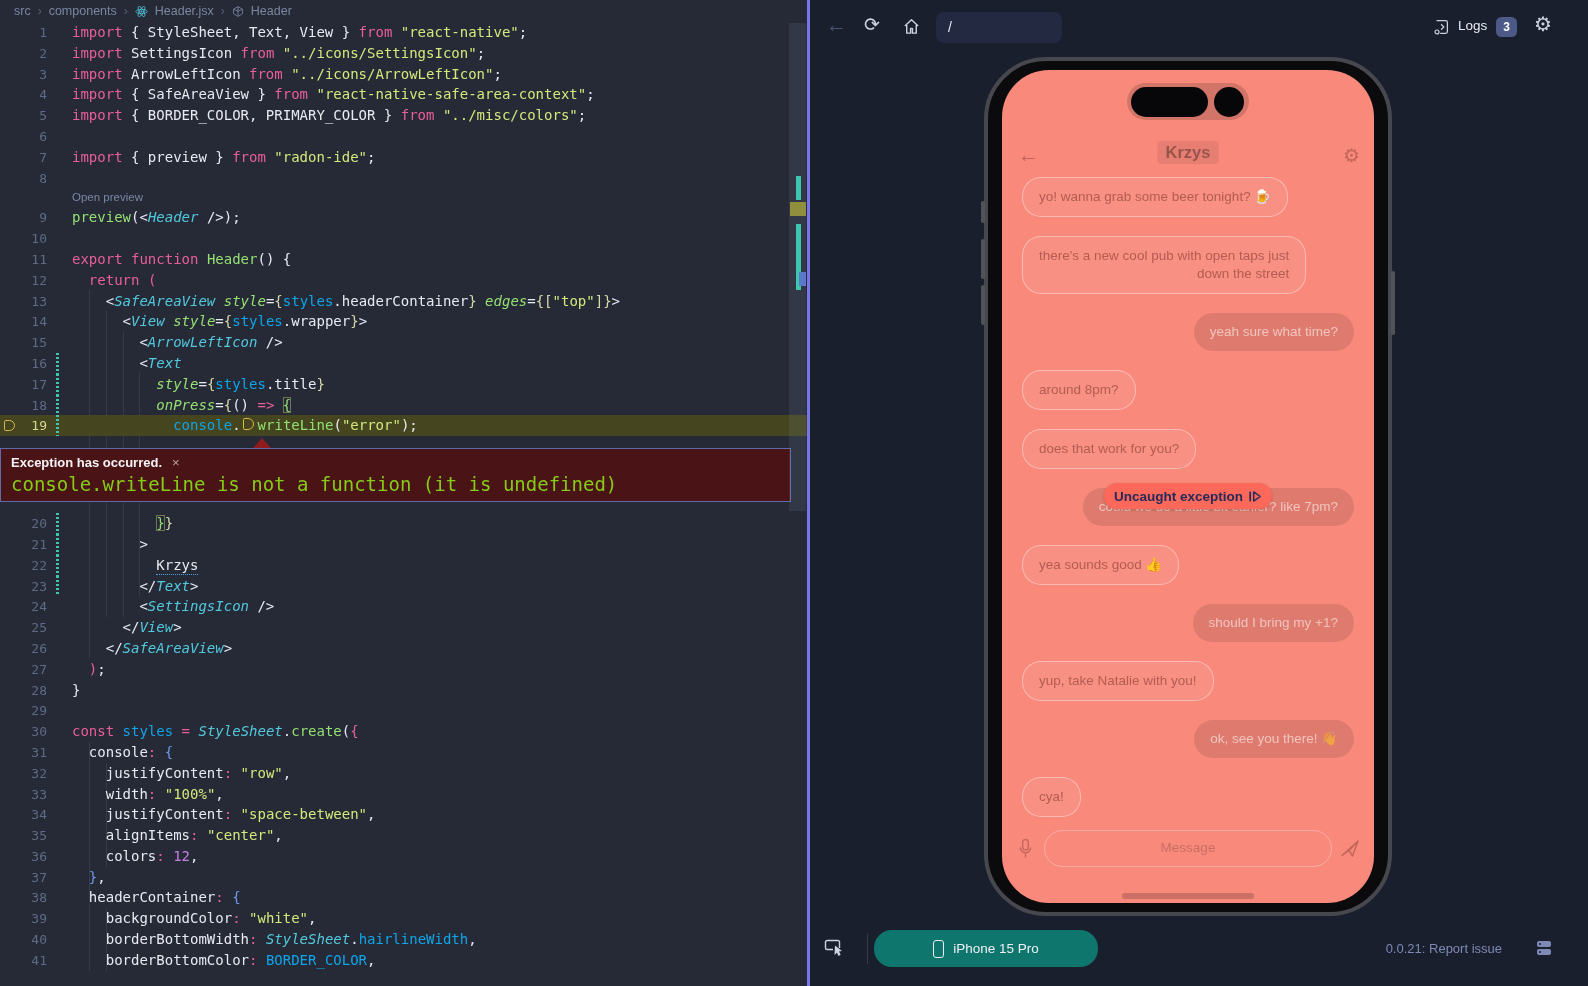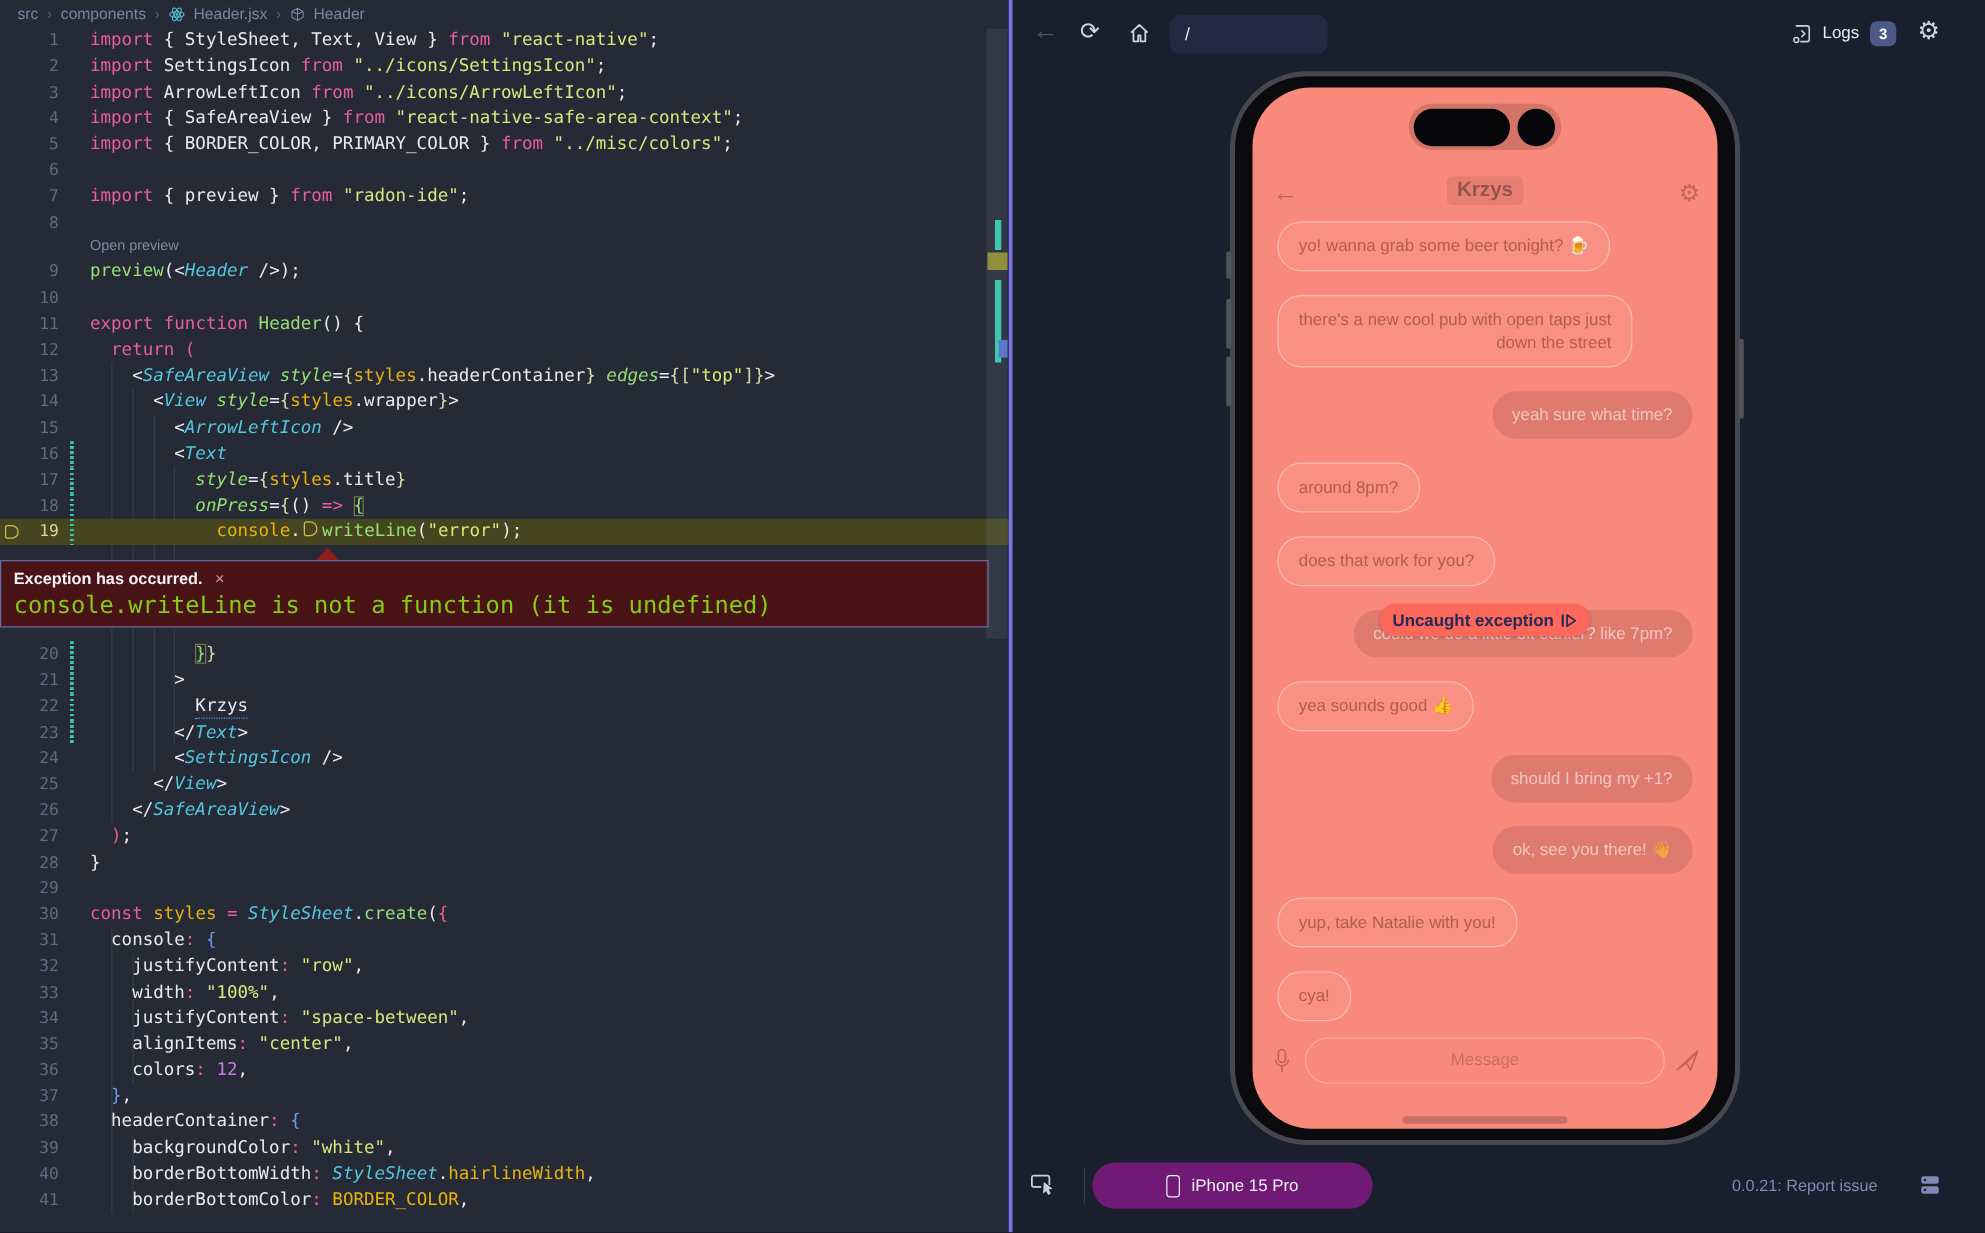--- a/index.html
+++ b/index.html
@@ -20,21 +20,21 @@
   .gut{display:inline-block;width:47px;text-align:right;color:#5f6b85;font-size:13px;}
   .modbar{position:absolute;left:56px;top:0;width:3px;height:100%;
           background:repeating-linear-gradient(180deg,#3ec6ae 0 2px,rgba(0,0,0,0) 2px 4px);}
   .dbg-icon{position:absolute;left:4px;top:5px;width:9px;height:9px;border:1.5px solid #d9b64b;
             border-radius:2px 6px 6px 2px;}
   .codeln{display:inline-block;margin-left:25px;white-space:pre;}
   .lens-row{height:19px;line-height:19px;padding-left:72px;font-size:11.5px;color:#7b87a3;
             font-family:"Liberation Sans",sans-serif;cursor:pointer;}
   .tk-k{color:#ea5e9c}.tk-o{color:#ea5e9c}.tk-s{color:#d5e97b}
   .tk-t{color:#52c8dc;font-style:italic}.tk-a{color:#95e072;font-style:italic}
-  .tk-fn{color:#95e072}.tk-v{color:#eab308}.tk-n{color:#c57fe0}
+  .tk-fn{color:#95e072}.tk-v{color:#0ea5e9}.tk-n{color:#c57fe0}
   .tk-p{color:#e8eaf2}.tk-b{color:#6d9ae8}.tk-jb{color:#d8daa8}
   .tk-box{color:#95e072;outline:1px solid #6f7652;outline-offset:-1px;}
   .tk-sp{color:#e8eaf2;border-bottom:1px dotted #4aa0e0;padding-bottom:1px;}
   .tk-dicon{display:inline-block;width:9px;height:10px;border:1.5px solid #d9b64b;
             border-radius:2px 6px 6px 2px;margin:0 4px 0 2px;vertical-align:baseline;}
   #exception-zone{display:none;position:relative;z-index:5;}
   .exc-tri-row{height:12px;position:relative;}
   .exc-tri{position:absolute;left:253px;top:2px;width:0;height:0;
            border-left:9px solid transparent;border-right:9px solid transparent;
            border-bottom:10px solid #8e1c1c;}
@@ -94,21 +94,21 @@
   .ph-input{position:absolute;left:0;right:0;top:760px;height:40px;}
   .ph-field{position:absolute;left:42px;right:42px;top:0;height:37px;border:1.5px solid rgba(255,255,255,0.30);
             border-radius:19px;box-sizing:border-box;}
   .ph-placeholder{position:absolute;left:0;right:0;top:10px;text-align:center;font-size:13.5px;
                   color:rgba(0,0,0,0.20);}
   .home-ind{position:absolute;left:50%;transform:translateX(-50%);top:823px;width:132px;height:6px;
             border-radius:3px;background:rgba(0,0,0,0.18);}
   
   .ft-divider{position:absolute;left:57px;top:934px;width:1px;height:30px;background:#333b4e;}
   .dev-pill{position:absolute;left:64px;top:930px;width:224px;height:37px;border-radius:18px;
-            background:#701a75;border:none;cursor:pointer;display:flex;align-items:center;
+            background:#0f766e;border:none;cursor:pointer;display:flex;align-items:center;
             justify-content:center;gap:9px;color:#eef0f6;font-size:13.5px;
             font-family:"Liberation Sans",sans-serif;}
   .phone-glyph{display:inline-block;width:9px;height:16px;border:1.5px solid #e8ecf6;border-radius:3px;}
   .report-link{position:absolute;right:86px;top:941px;font-size:13px;color:#7e89b5;cursor:pointer;}
   svg{display:block;}
 </style>
 </head>
 <body>
 
 <div class="stage">
@@ -271,25 +271,25 @@
             </div>
             <div class="msg-row right">
               <div class="bubble right">could we do a little bit earlier? like 7pm?</div>
             </div>
             <div class="msg-row left">
               <div class="bubble left">yea sounds good 👍</div>
             </div>
             <div class="msg-row right">
               <div class="bubble right">should I bring my +1?</div>
             </div>
+            <div class="msg-row left">
+              <div class="bubble left">yup, take Natalie with you!</div>
+            </div>
             <div class="msg-row right">
               <div class="bubble right">ok, see you there! 👋</div>
-            </div>
-            <div class="msg-row left">
-              <div class="bubble left">yup, take Natalie with you!</div>
             </div>
             <div class="msg-row left">
               <div class="bubble left">cya!</div>
             </div>
           </div>
 
         <button class="exc-btn">
           <span>Uncaught exception</span>
           <svg width="14" height="13" viewBox="0 0 16 14">
             <path d="M2.5 1.5v11" stroke="#252a59" stroke-width="2" fill="none"></path>

